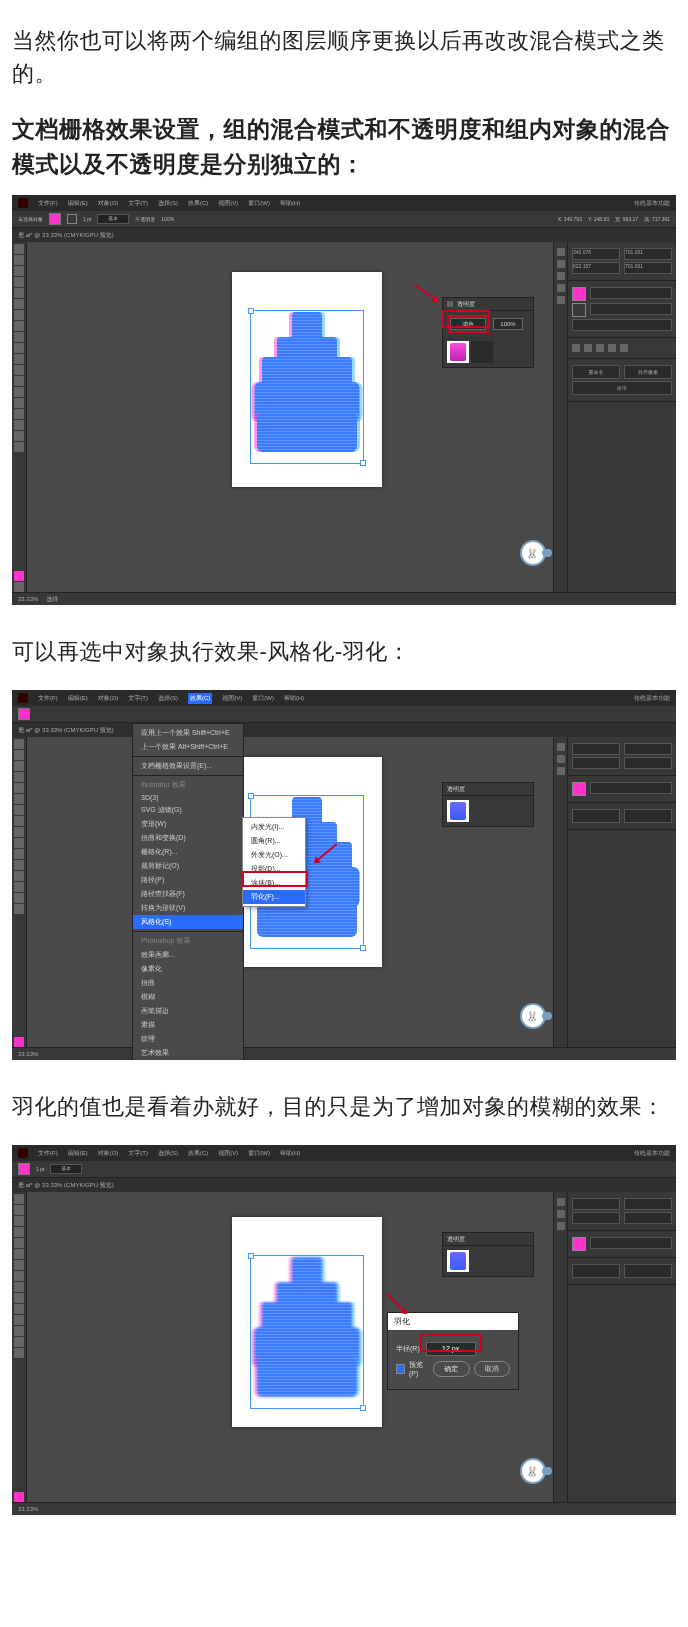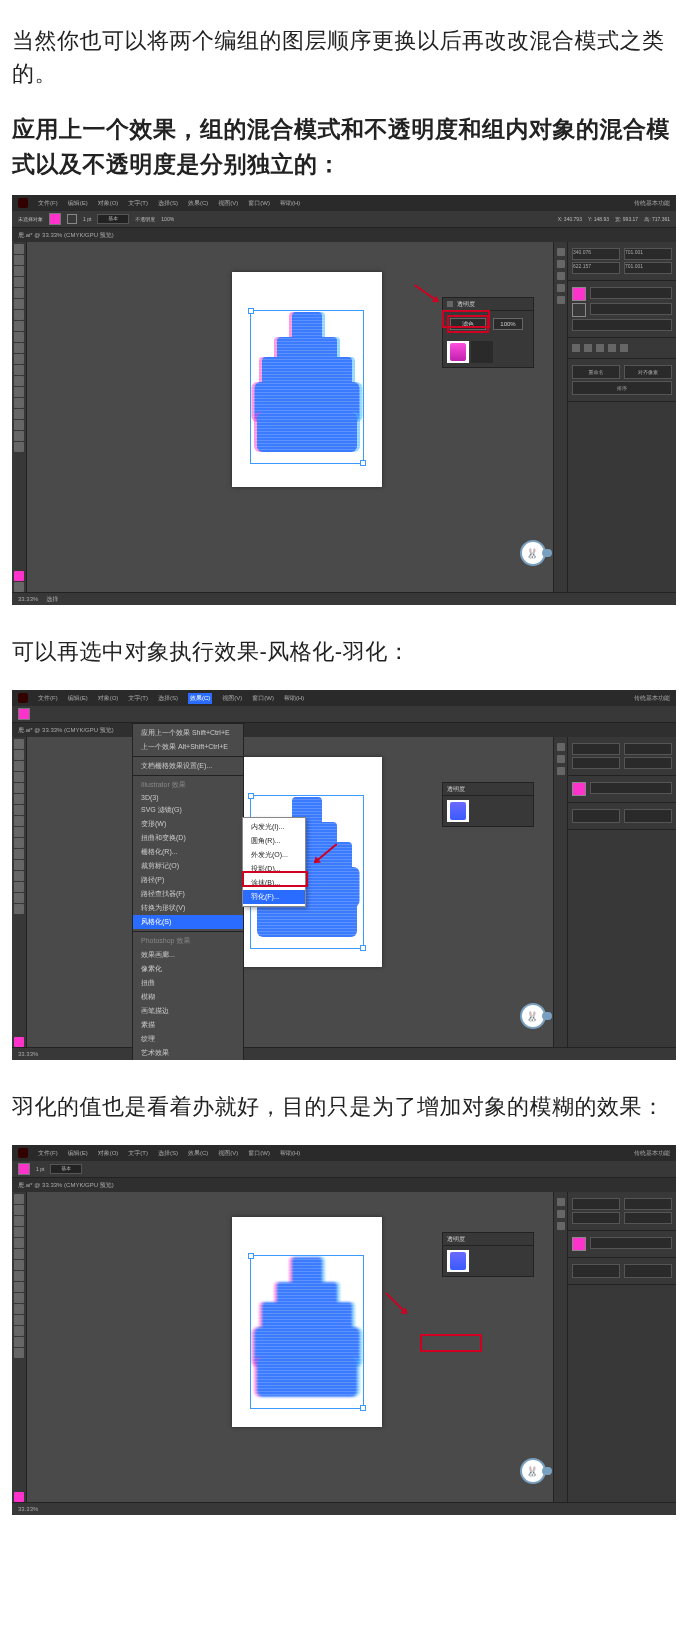--- a/index.html
+++ b/index.html
@@ -169,21 +169,21 @@
     position:absolute; right:130px; bottom:26px; width:22px; height:22px; background:#fff; border-radius:50%;
     border:2px solid #7aa0c0; display:flex; align-items:center; justify-content:center; font-size:10px;
   }
   .mascot::after { content:""; position:absolute; right:-8px; width:10px; height:8px; background:#7aa0c0; border-radius:4px; }
 </style>
 </head>
 <body>
 
 <p class="para">当然你也可以将两个编组的图层顺序更换以后再改改混合模式之类的。</p>
 
-<p class="para-bold">应用上一个效果，组的混合模式和不透明度和组内对象的混合模式以及不透明度是分别独立的：</p>
+<p class="para-bold">文档栅格效果设置，组的混合模式和不透明度和组内对象的混合模式以及不透明度是分别独立的：</p>
 
 <div class="shot">
   <div class="titlebar">
     <span class="logo"></span>
     <span>文件(F)</span>
     <span>编辑(E)</span>
     <span>对象(O)</span>
     <span>文字(T)</span>
     <span>选择(S)</span>
     <span>效果(C)</span>
@@ -534,20 +534,35 @@
       <div class="fp-header">
           <span>透明度</span>
         </div>
       <div class="fp-body">
           <div class="fp-thumb">
             <div class="mini"></div>
           </div>
         </div>
     </div>
 
+    <div class="dialog" style="left:375px; top:120px;">
+      <div class="titl">羽化</div>
+      <div class="body">
+        <div class="row">
+          <span>半径(R):</span>
+          <span class="inp">12 px</span>
+        </div>
+        <div class="row">
+          <span style="width:8px;height:8px;border:1px solid #888;background:#2a6cff"></span>
+          <span>预览(P)</span>
+          <span class="btn" style="margin-left:auto">确定</span>
+          <span class="btn">取消</span>
+        </div>
+      </div>
+    </div>
     <div class="redmark" style="left:408px; top:142px; width:58px; height:14px;"></div>
     <div class="redarrow" style="left:370px; top:110px; transform:rotate(45deg)"></div>
 
     <div class="panelstrip">
       <i></i>
         <i></i>
         <i></i>
     </div>
     <div class="rightpanels">
       <div class="rp-block">

